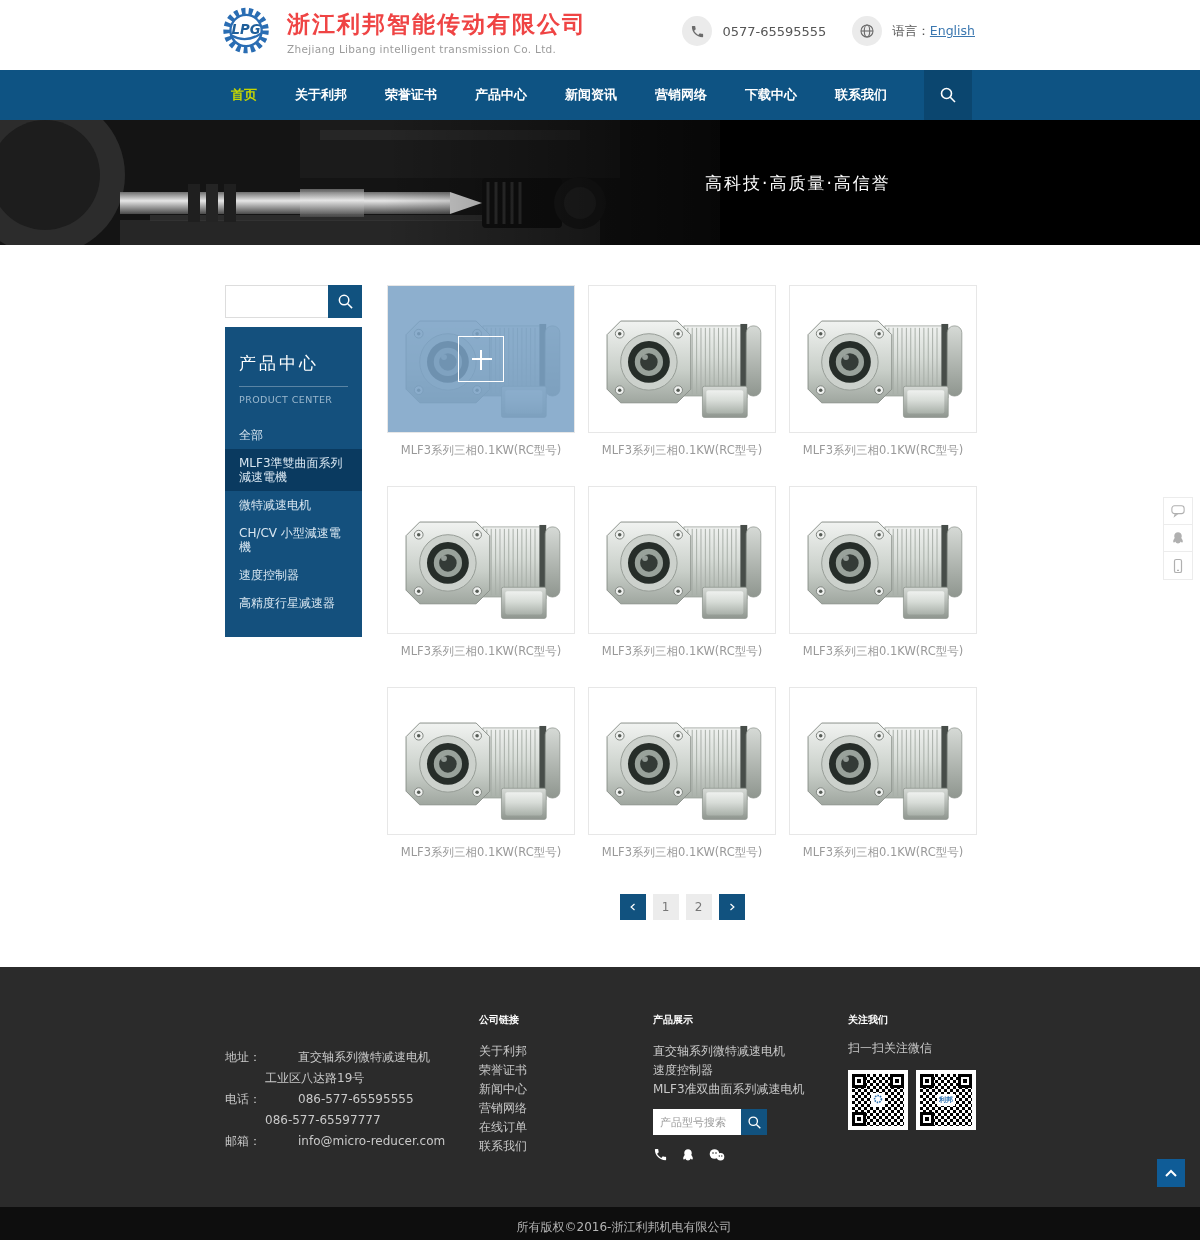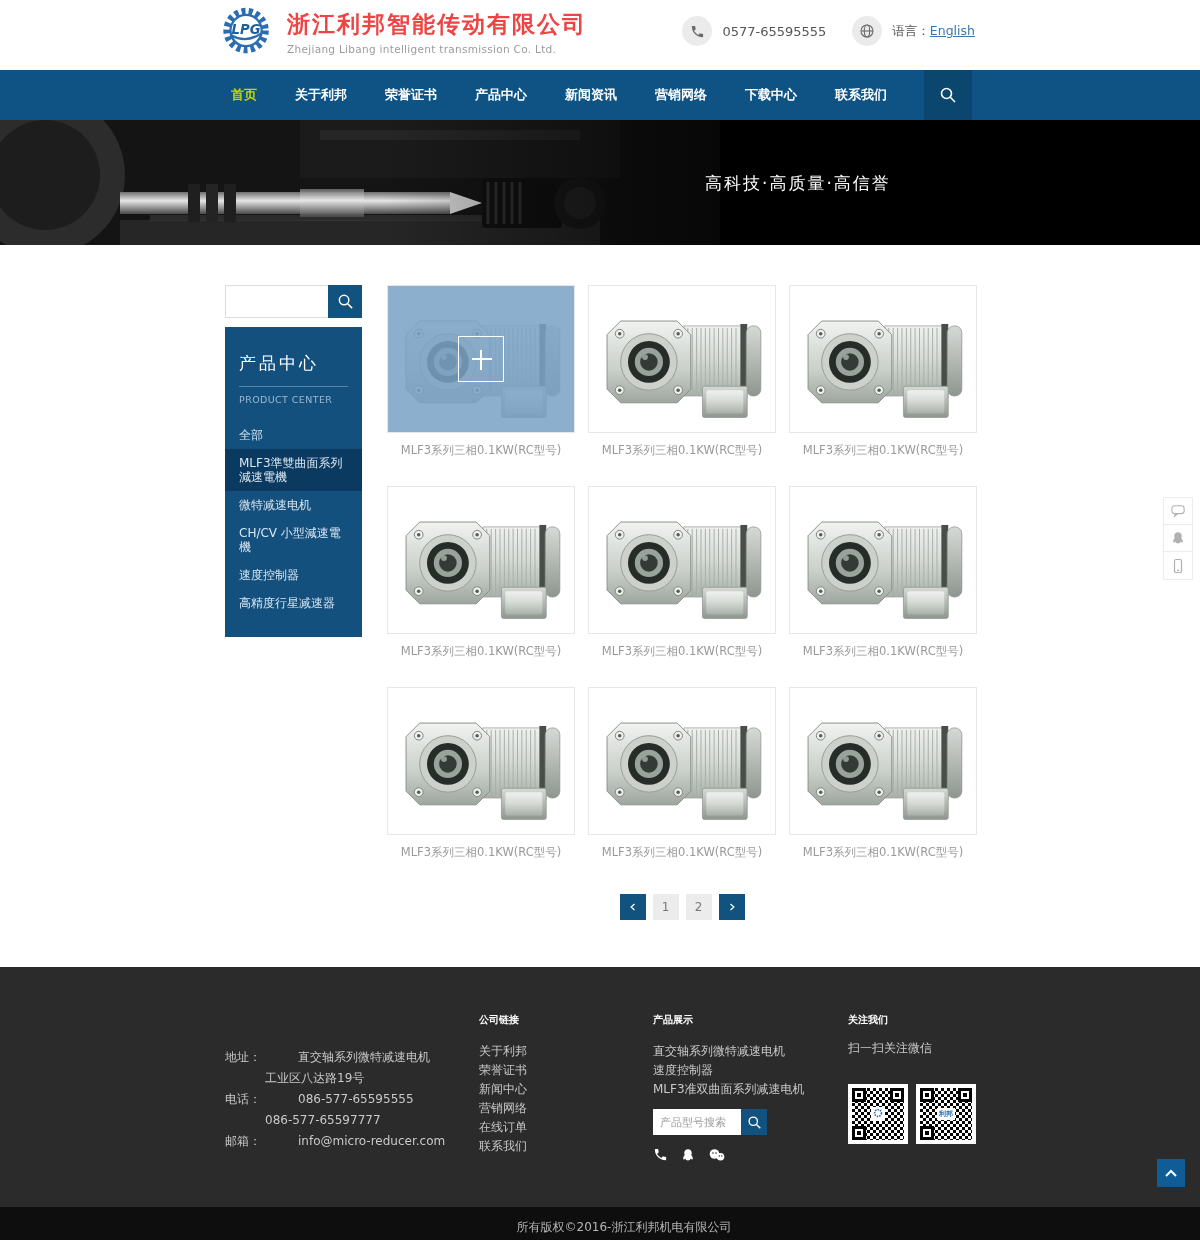--- a/index.html
+++ b/index.html
@@ -77,21 +77,21 @@
   .f-link { font-size:12px; color:#c9c9c9; line-height:19px; cursor:pointer; }
   .col-company { left:479px; }
   .col-products { left:653px; }
   .col-follow { left:848px; }
   .f-search { display:flex; margin-top:10px; }
   .f-search input { width:88px; height:26px; border:none; padding:0 7px; font-size:11px; outline:none; }
   .f-search input::placeholder { color:#9a9a9a; }
   .f-search button { width:26px; height:26px; background:#11527f; border:none; display:flex; align-items:center; justify-content:center; cursor:pointer; }
   .f-social { display:flex; gap:13px; margin-top:12px; align-items:center; }
   .f-scan { font-size:12px; margin-top:13px; }
-  .qrs { display:flex; gap:8px; margin-top:27px; }
+  .qrs { display:flex; gap:8px; margin-top:13px; }
   .qr { position:relative; width:60px; height:60px; background:#fff; padding:4px; }
   .qr-inner { position:relative; width:52px; height:52px;
     background:conic-gradient(#000 25%, #fff 0 50%, #000 0 75%, #fff 0) 0 0 / 6px 6px; }
   .qr-f { position:absolute; width:14px; height:14px; border:3px solid #000; background:#fff; }
   .qr-f::after { content:""; position:absolute; inset:2px; background:#000; }
   .qr-f.tl { left:0; top:0; } .qr-f.tr { right:0; top:0; } .qr-f.bl { left:0; bottom:0; }
   .qr-chip { position:absolute; left:50%; top:50%; transform:translate(-50%,-50%); background:#fff; padding:1px 2px; color:#2a6fb0; font-size:7px; font-weight:bold; white-space:nowrap; }
   .backtop { position:absolute; left:1157px; top:192px; width:28px; height:28px; background:#0f5c97; display:flex; align-items:center; justify-content:center; cursor:pointer; }
 
   .bottombar { height:40px; background:#0e0e0e; color:#b5b5b5; font-size:12px; text-align:center; line-height:40px;padding-left:48px; }

